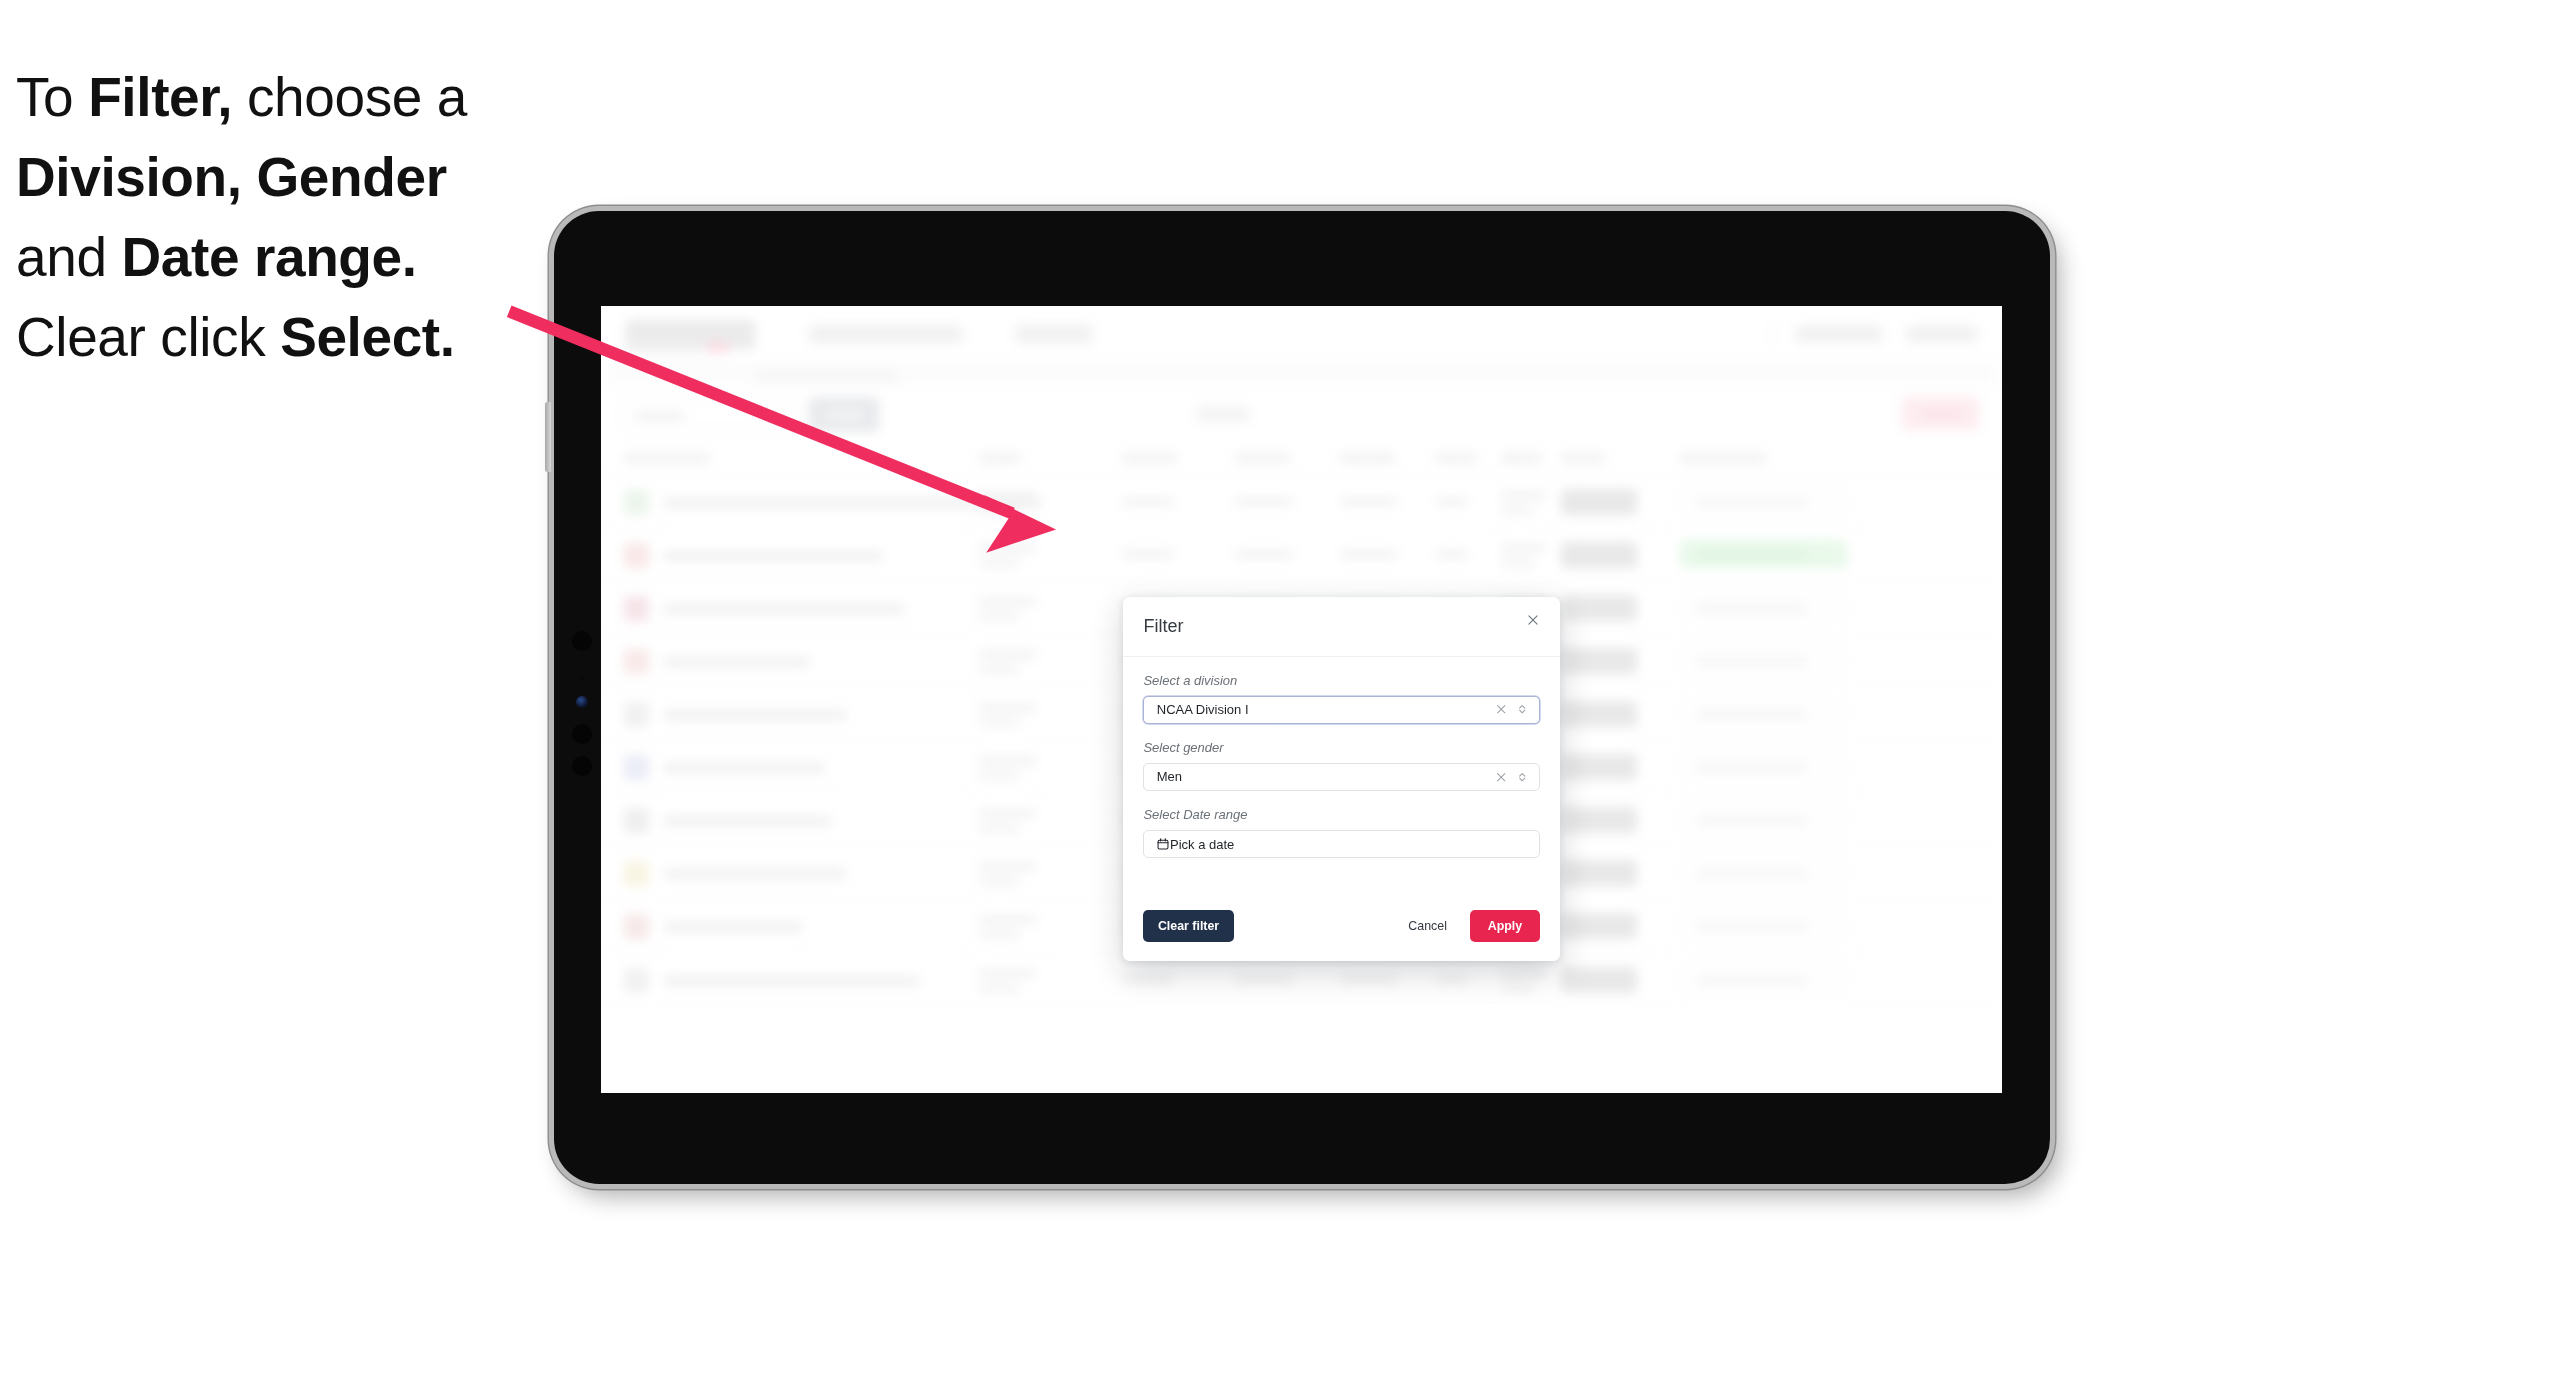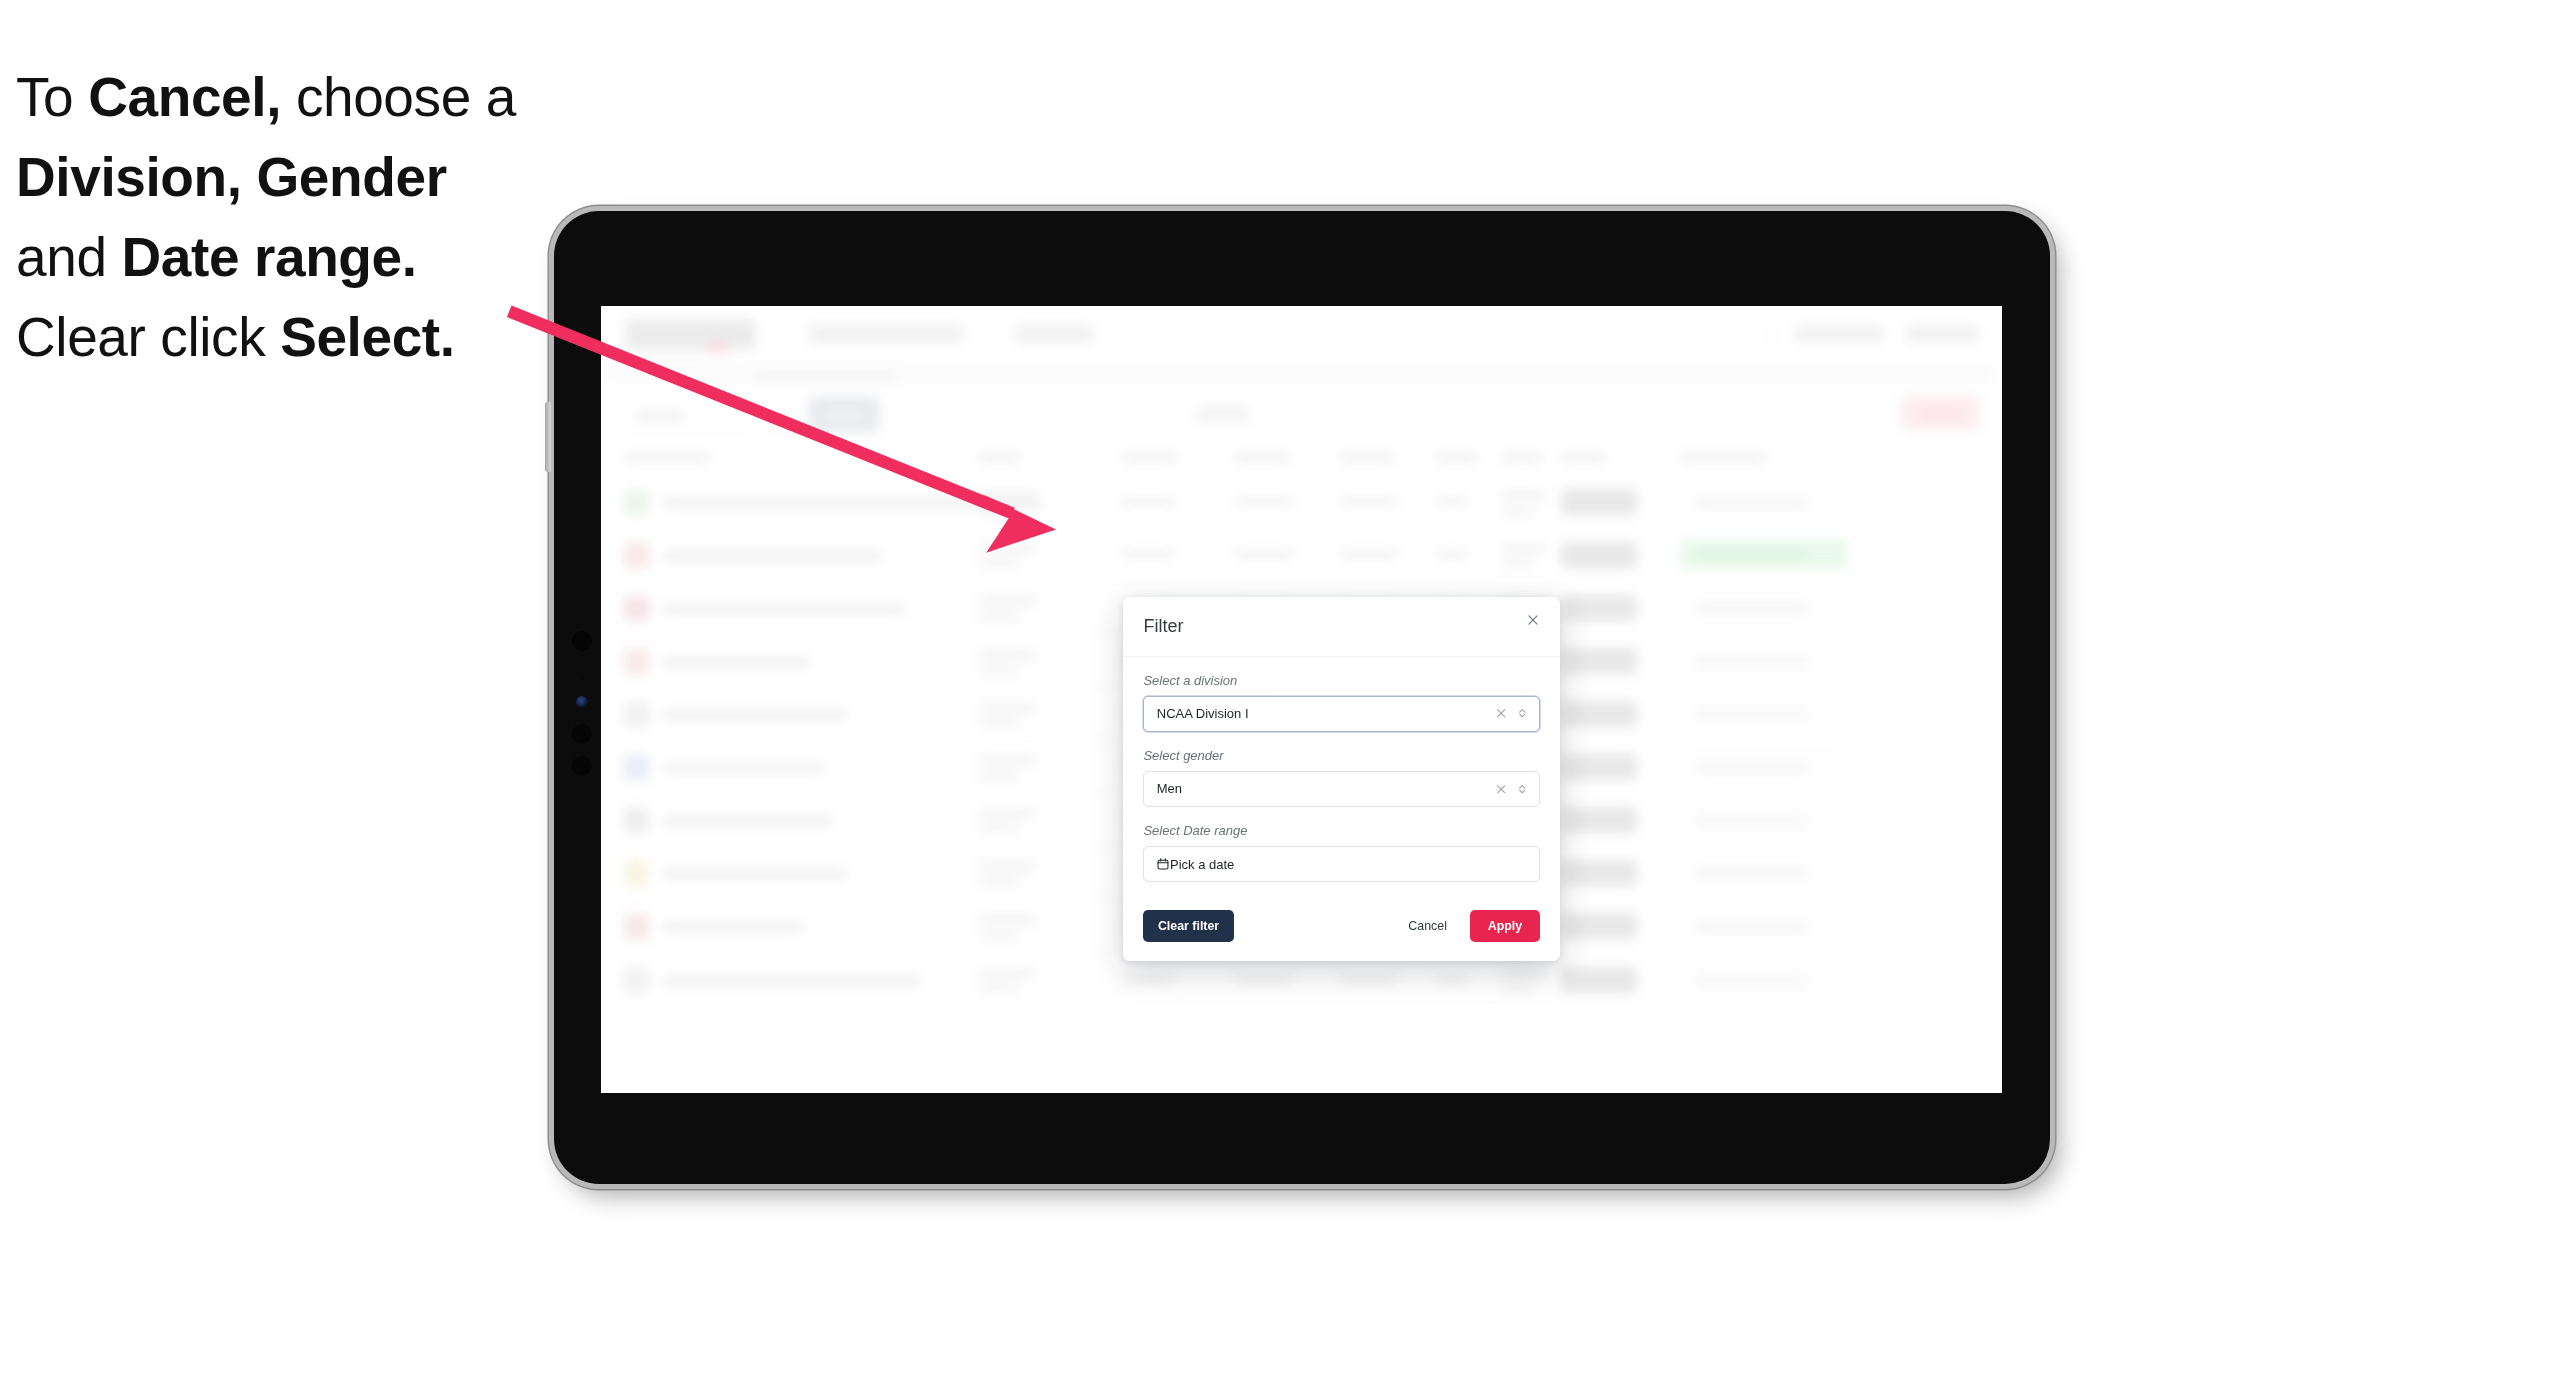--- a/index.html
+++ b/index.html
@@ -213,21 +213,21 @@
     display: flex; align-items: center; justify-content: center;
     color: #6c757d; cursor: pointer;
   }
   .modal-close svg { width: 14px; height: 14px; }
 
   .modal-body { padding: 14.5px 20.4px 0 20.4px; }
   .field-label {
     font-size: 13px; color: #6b7177; margin-bottom: 6.5px; line-height: 17.5px; font-style: italic;
   }
   .field {
-    position: relative; height: 36px;
+    position: relative; height: 28px;
     border: 0.7px solid #dfe1e5; border-radius: 5.1px;
     background: #ffffff;
     display: flex; align-items: center;
     margin-bottom: 15.3px;
   }
   .field.focused {
     border-color: #a8b4d6;
     box-shadow: 0 0 0 0.7px #c3cce4;
   }
   .field-value {
@@ -269,21 +269,21 @@
   
   #arrow { position: absolute; left: 0; top: 0; width: 2576px; height: 1386px;
            pointer-events: none; }
 </style>
 </head>
 <body>
 
 <div id="stage">
 
   <div class="caption">
-    <div><span>To </span><b>Cancel,</b><span> choose a</span></div>
+    <div><span>To </span><b>Filter,</b><span> choose a</span></div>
     <div><b>Division, Gender</b></div>
     <div><span>and </span><b>Date range.</b></div>
     <div><span>Clear click </span><b>Select.</b></div>
   </div>
 
   <div id="tablet">
     <div id="sideBtnTop"></div>
     <div class="lens" id="lens1"></div>
     <div class="lens" id="dot1"></div>
     <div class="lens" id="lens2"></div>

